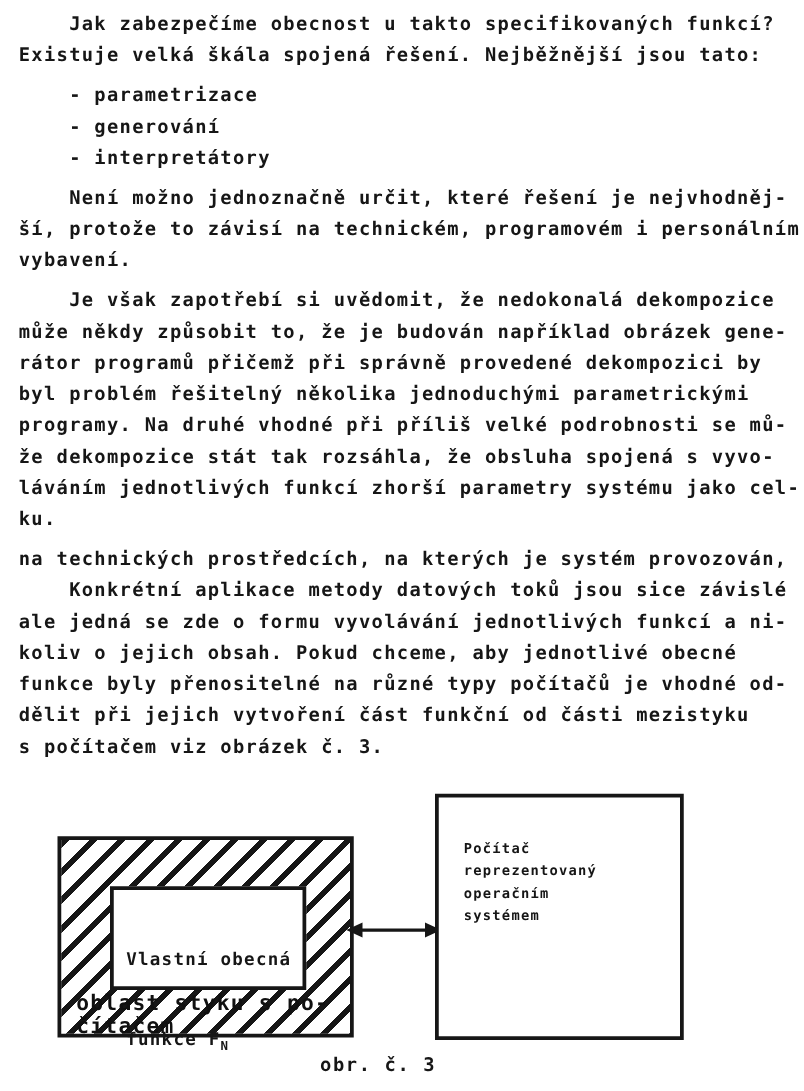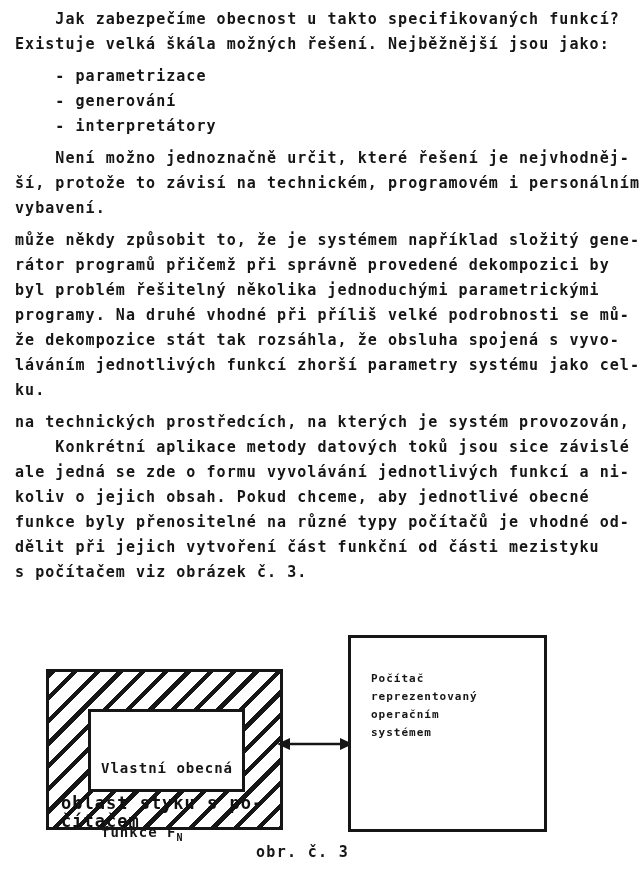--- a/index.html
+++ b/index.html
@@ -121,37 +121,38 @@
     white-space: pre;
   }
 </style>
 </head>
 <body>
 
 <div class="page">
 
   <div class="para">
     <div class="line">    Jak zabezpečíme obecnost u takto specifikovaných funkcí?</div>
-    <div class="line">Existuje velká škála možných řešení. Nejběžnější jsou jako:</div>
+    <div class="line">Existuje velká škála spojená řešení. Nejběžnější jsou tato:</div>
   </div>
 
   <div class="para">
     <div class="line">    - parametrizace</div>
     <div class="line">    - generování</div>
     <div class="line">    - interpretátory</div>
   </div>
 
   <div class="para">
     <div class="line">    Není možno jednoznačně určit, které řešení je nejvhodněj-</div>
     <div class="line">ší, protože to závisí na technickém, programovém i personálním</div>
     <div class="line">vybavení.</div>
   </div>
 
   <div class="para">
-    <div class="line">může někdy způsobit to, že je systémem například složitý gene-</div>
+    <div class="line">    Je však zapotřebí si uvědomit, že nedokonalá dekompozice</div>
+    <div class="line">může někdy způsobit to, že je budován například obrázek gene-</div>
     <div class="line">rátor programů přičemž při správně provedené dekompozici by</div>
     <div class="line">byl problém řešitelný několika jednoduchými parametrickými</div>
     <div class="line">programy. Na druhé vhodné při příliš velké podrobnosti se mů-</div>
     <div class="line">že dekompozice stát tak rozsáhla, že obsluha spojená s vyvo-</div>
     <div class="line">láváním jednotlivých funkcí zhorší parametry systému jako cel-</div>
     <div class="line">ku.</div>
   </div>
 
   <div class="para">
     <div class="line">na technických prostředcích, na kterých je systém provozován,</div>

